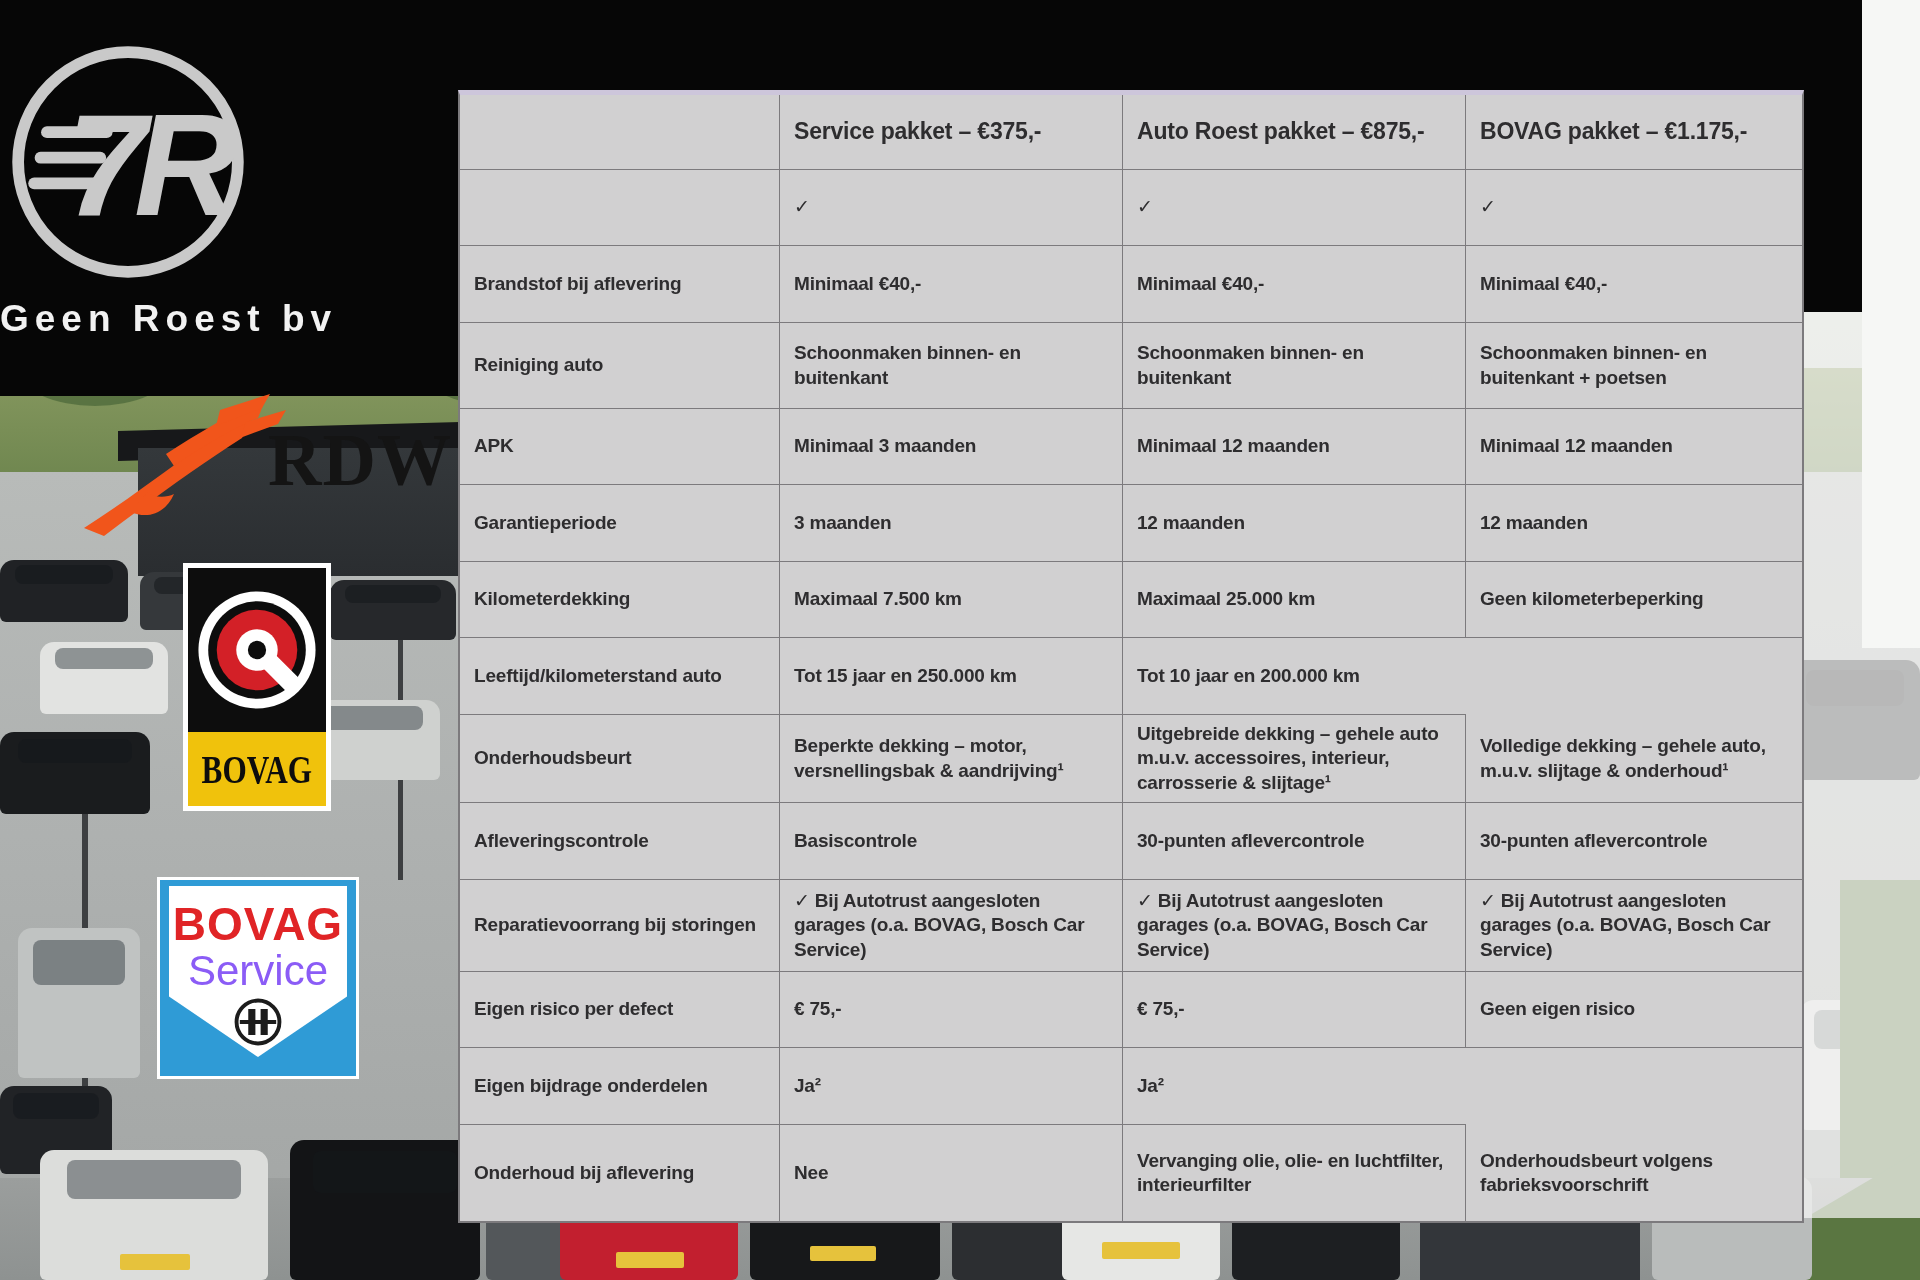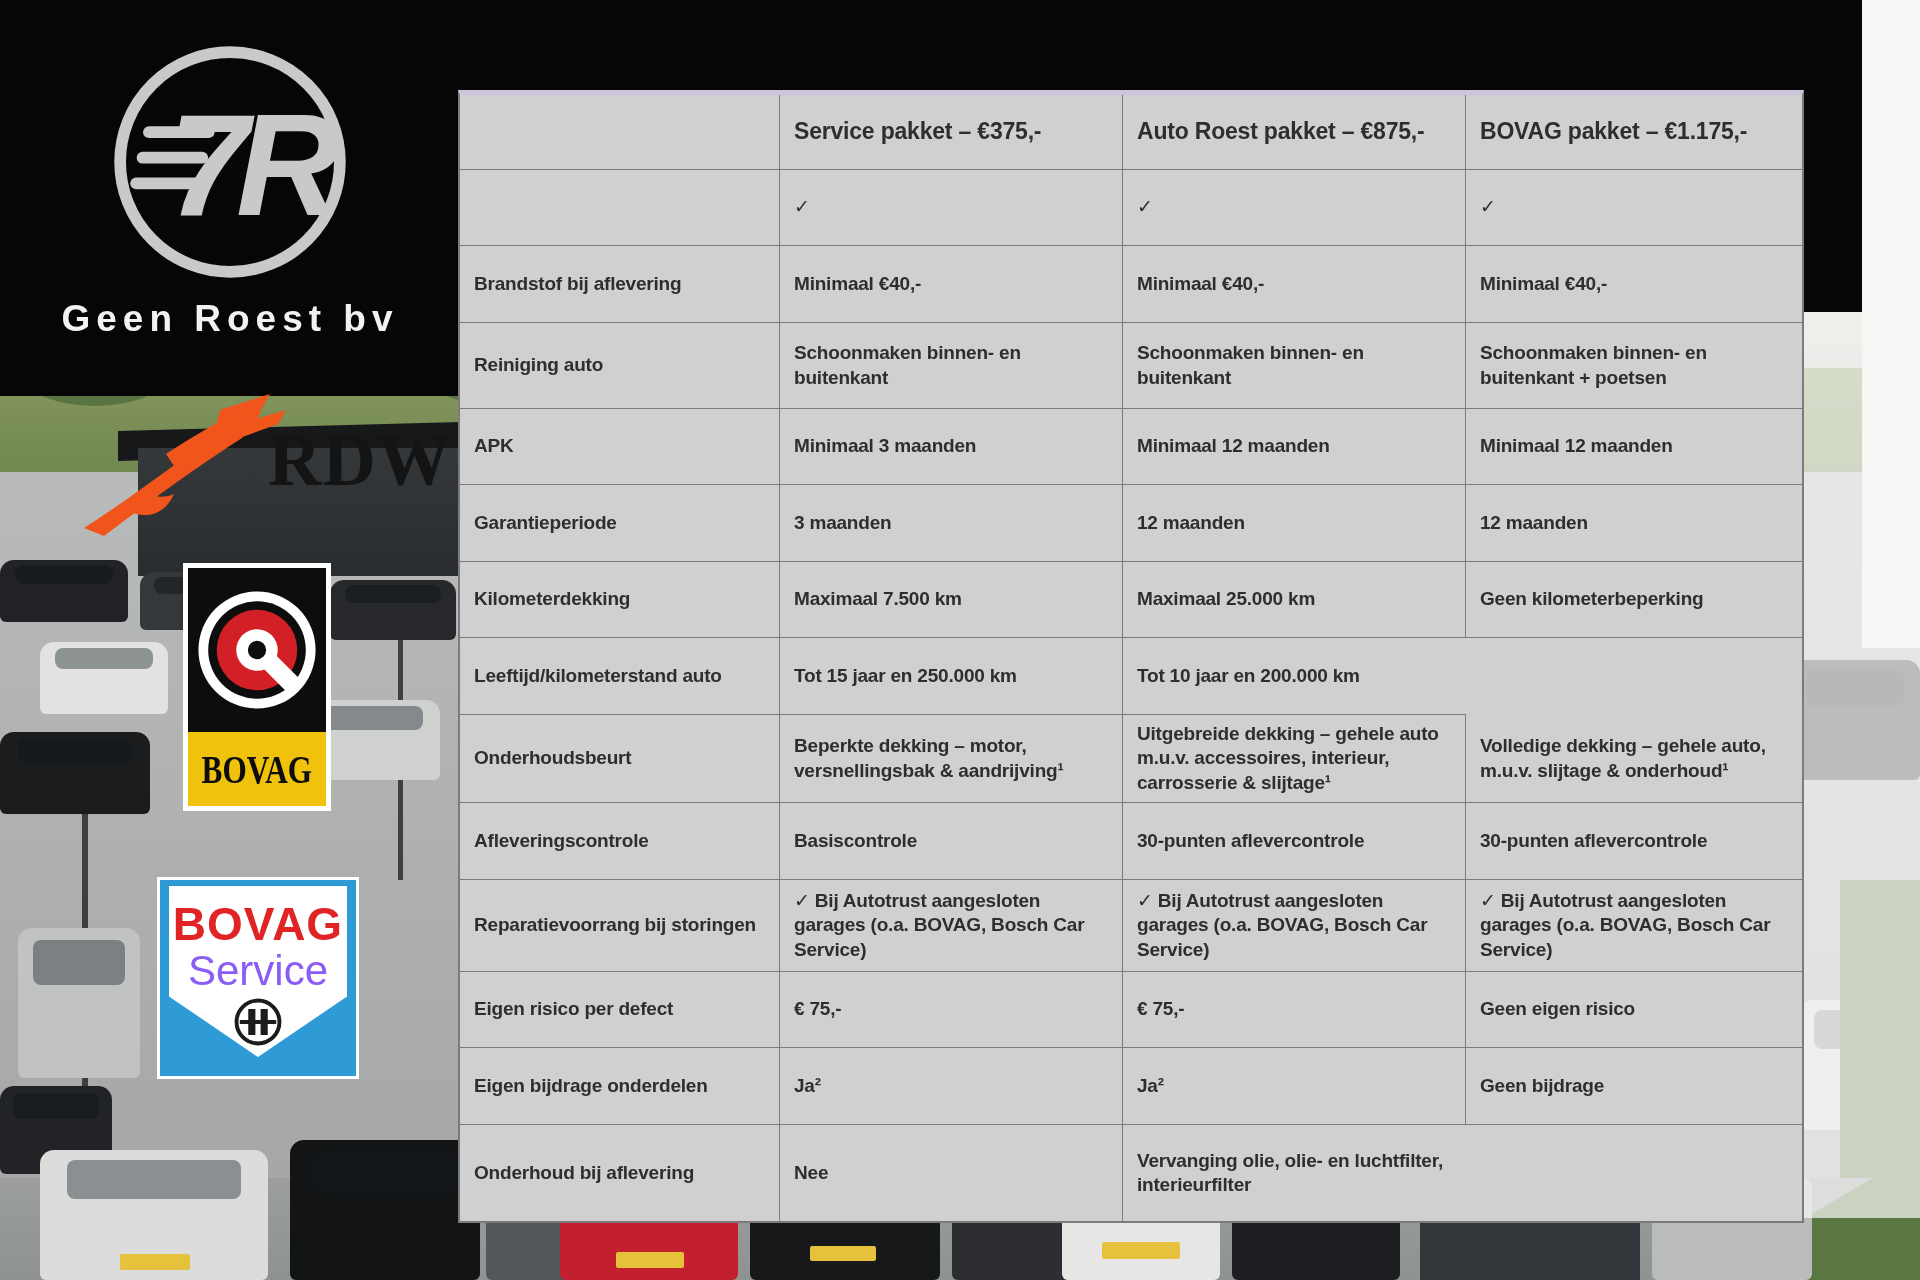--- a/index.html
+++ b/index.html
@@ -21,21 +21,21 @@
   .car.light .ws{background:rgba(40,48,56,.45);}
   .pole{background:#3d3f41;}
   .grass{background:#5a7641;}
   .plate{position:absolute;background:#e6c23c;border-radius:2px;}
 
   
   #wash{left:458px;top:90px;width:1462px;height:1128px;background:rgba(250,250,248,.70);z-index:2;}
   #white-strip{left:1862px;top:0;width:58px;height:648px;background:#f6f7f5;z-index:3;}
   .black{background:#060606;z-index:4;}
   #top-strip{left:0;top:0;width:1862px;height:90px;}
-  #logo-box{left:0;top:0;width:460px;height:396px;z-index:5;display:flex;flex-direction:column;align-items:center;}
+  #logo-box{left:0;top:0;width:460px;height:396px;z-index:5;display:flex;flex-direction:column;}
   #right-block{left:1800px;top:88px;width:62px;height:224px;}
 
   
   .ar-name{color:#f2f2f2;font-size:37px;font-weight:bold;letter-spacing:6px;margin-top:8px;}
 
   
   #rdw-logo{left:70px;top:392px;width:360px;height:156px;z-index:6;}
   .rdw-text{position:absolute;left:198px;top:26px;font-family:"Liberation Serif","DejaVu Serif",serif;
             font-weight:bold;font-size:74px;color:#141414;letter-spacing:1px;}
 
@@ -290,20 +290,20 @@
     <div class="trow" style="height: 76px;">
       <div class="cell lbl" style="width: 320px;">Eigen risico per defect</div>
       <div class="cell val" style="width: 343px;">€ 75,-</div>
       <div class="cell val" style="width: 343px;">€ 75,-</div>
       <div class="cell val" style="width: 336px;">Geen eigen risico</div>
     </div>
     <div class="trow" style="height: 77px;">
       <div class="cell lbl" style="width: 320px;">Eigen bijdrage onderdelen</div>
       <div class="cell val" style="width: 343px;">Ja²</div>
       <div class="cell val" style="width: 343px;">Ja²</div>
-      <div class="cell val" style="width: 336px;">Geen bijdrage</div>
     </div>
     <div class="trow" style="height: 96px;">
       <div class="cell lbl" style="width: 320px;">Onderhoud bij aflevering</div>
       <div class="cell val" style="width: 343px;">Nee</div>
       <div class="cell val" style="width: 343px;">Vervanging olie, olie- en luchtfilter, interieurfilter</div>
+      <div class="cell val" style="width: 336px;">Onderhoudsbeurt volgens fabrieksvoorschrift</div>
     </div>
   </div>
 
 </body></html>

